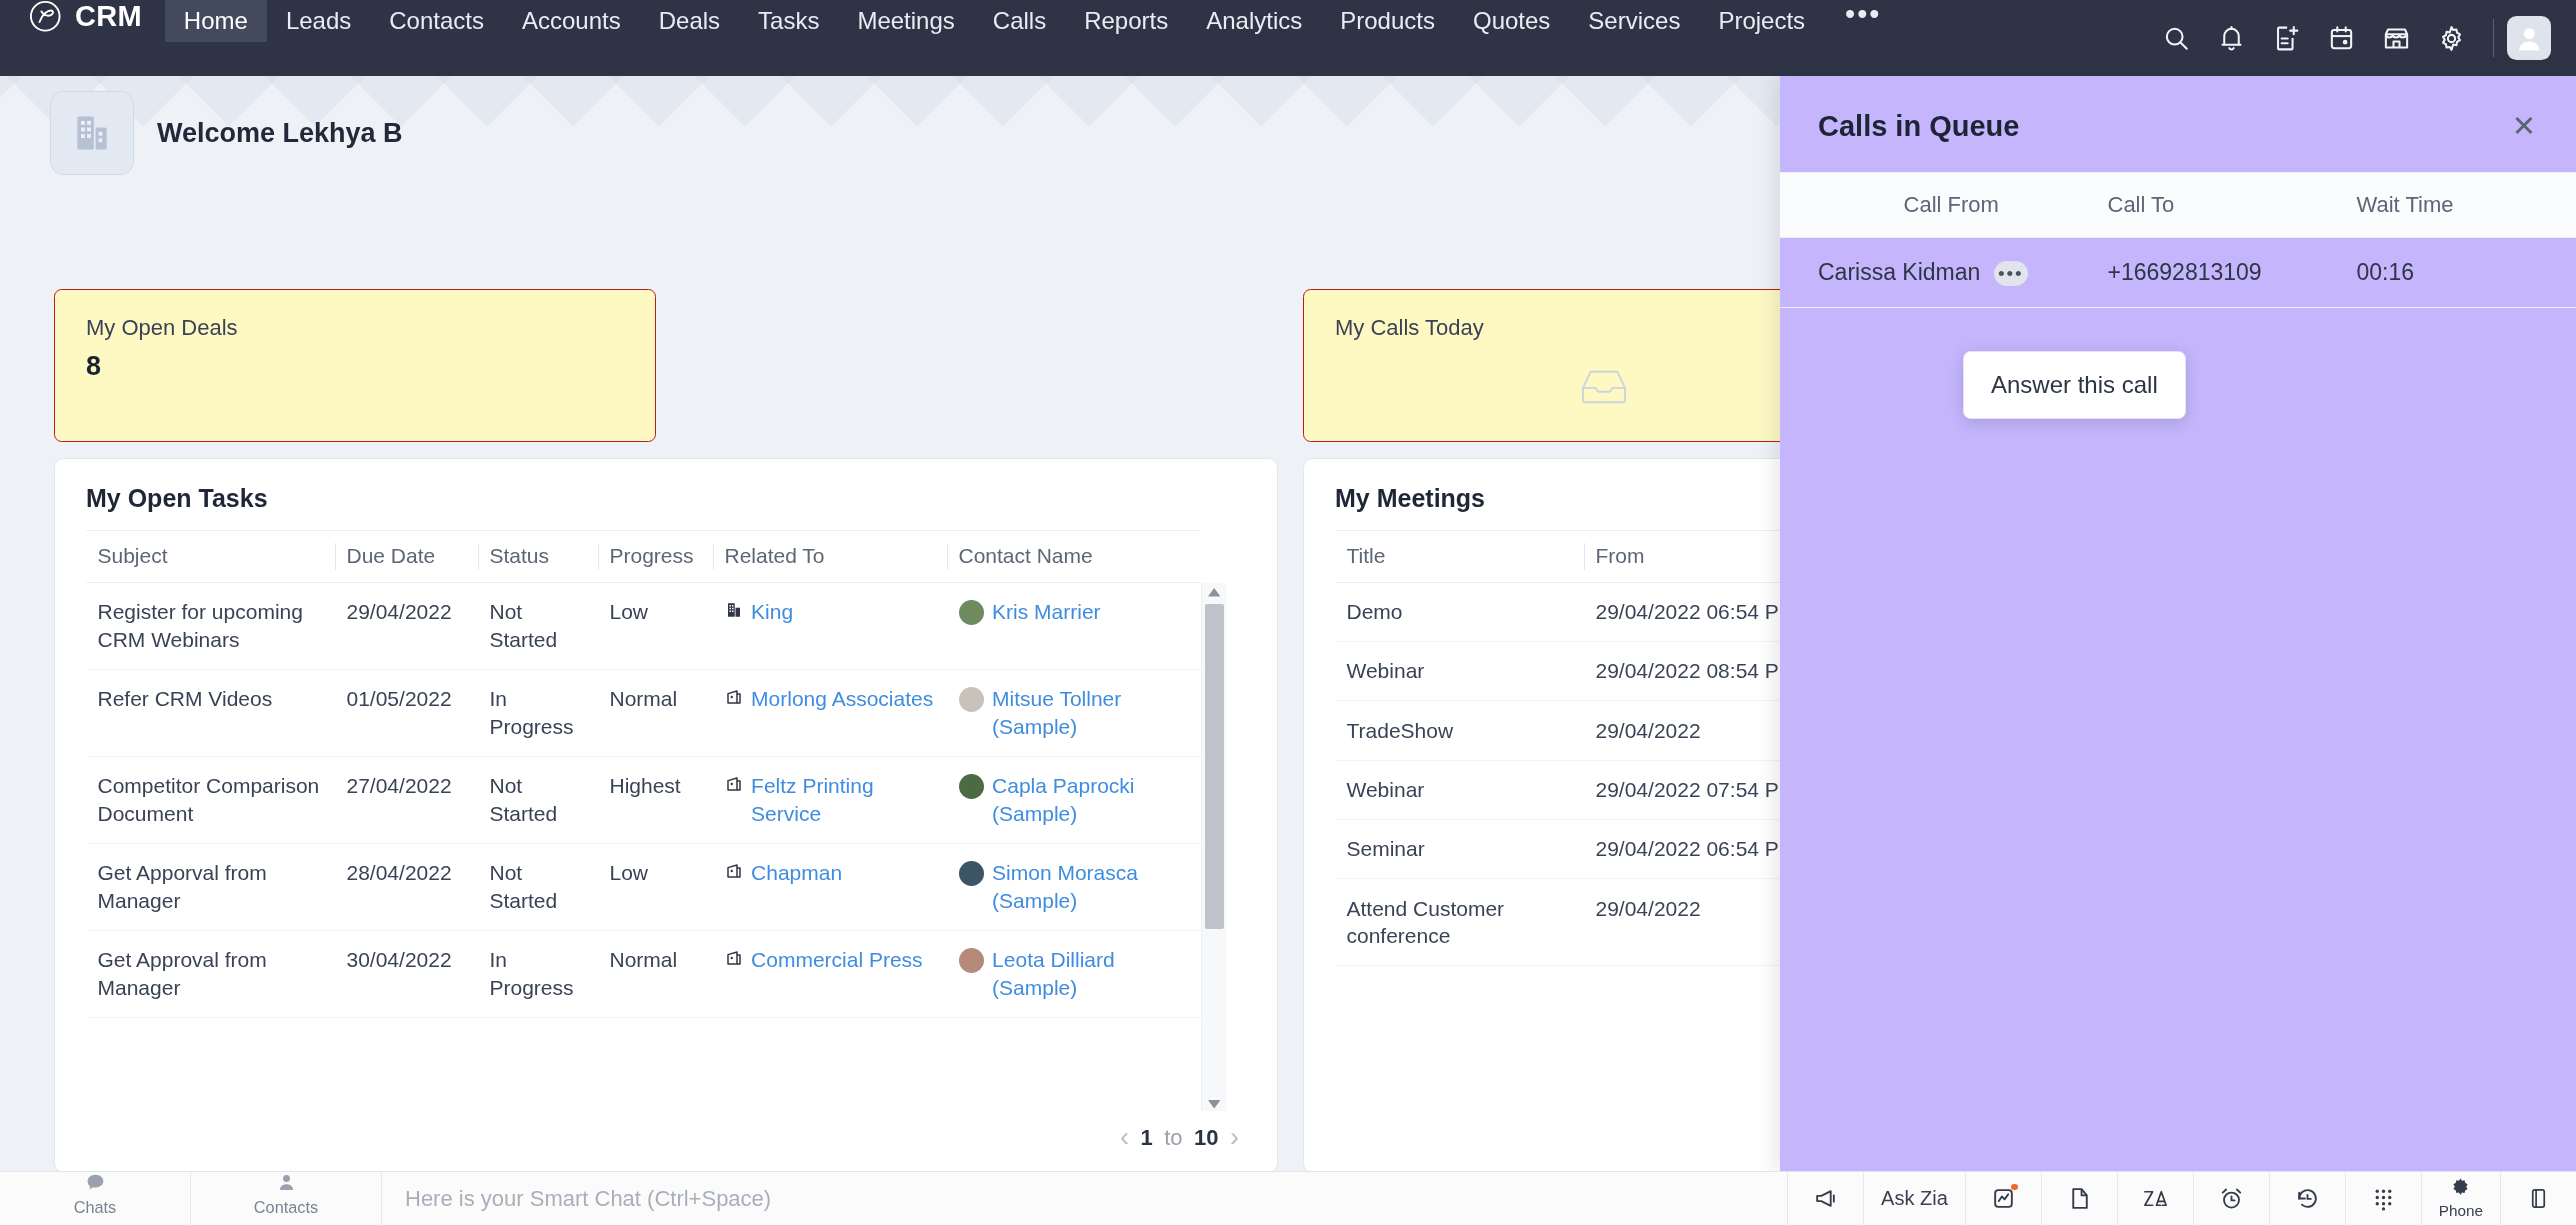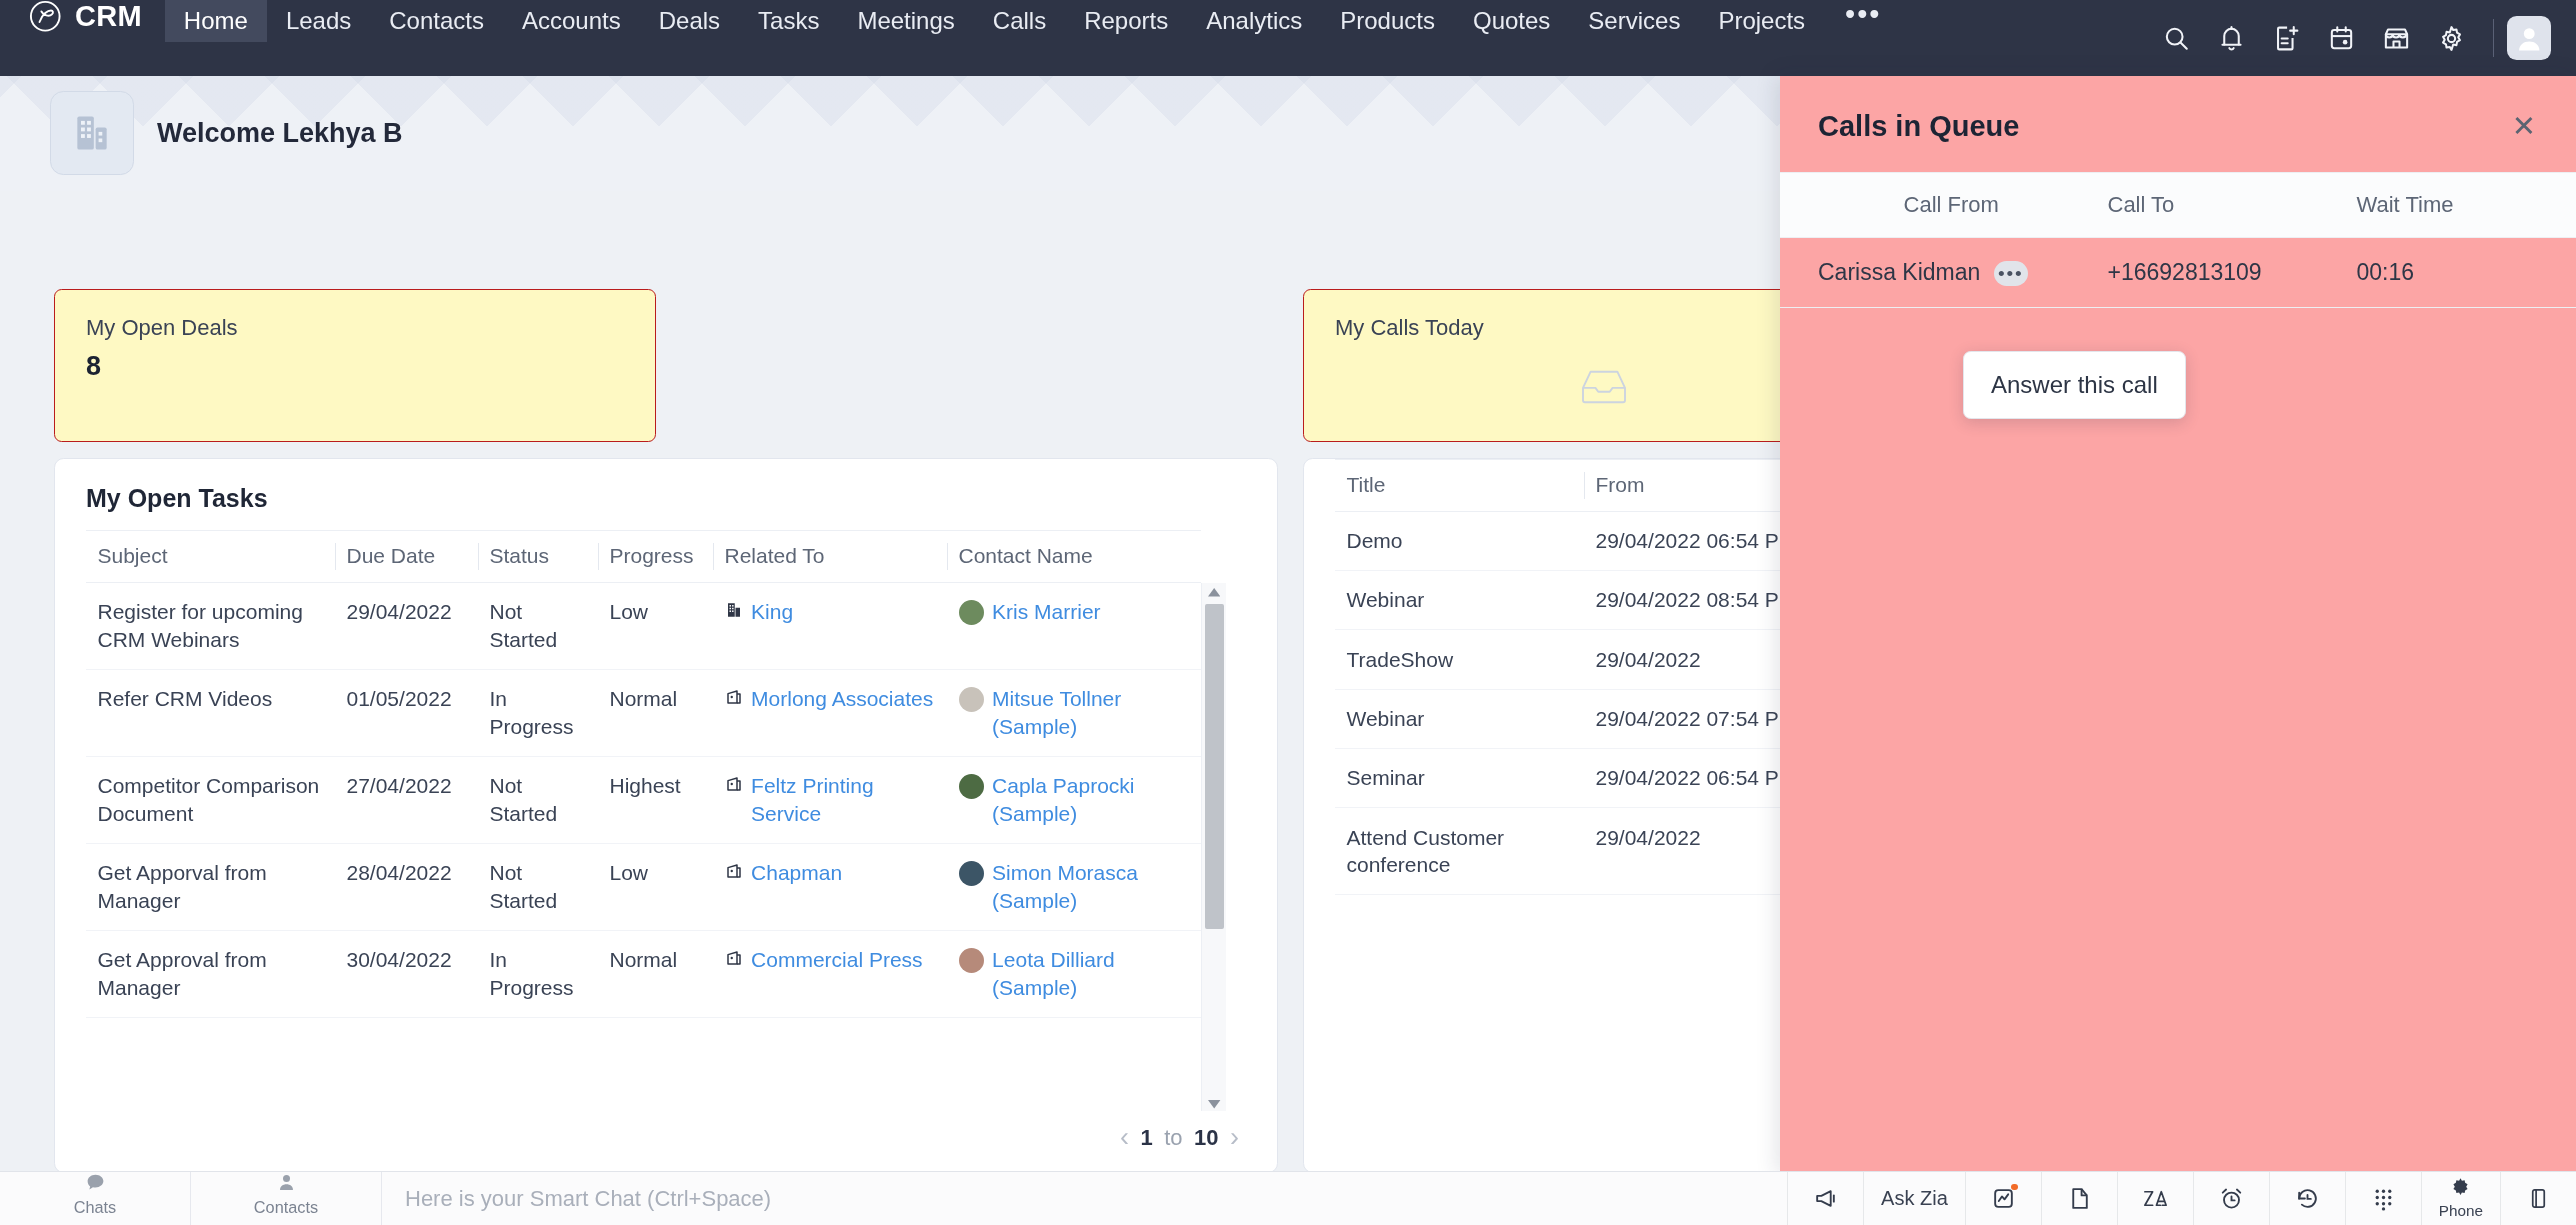--- a/index.html
+++ b/index.html
@@ -137,21 +137,21 @@
     display:flex; align-items:center; gap:11.5px; font-size:22px; color:#9aa2af;
   }
   #pager b{ color:#2b3347; font-weight:700; }
   .chev{ cursor:pointer; color:#b7bdc8; font-size:27px; line-height:1; }
 
   #meetings-scroll{ margin:0 31px; overflow:hidden; height:574px; }
 
   
   #calls{
     position:absolute; right:0; top:76px; width:796px; height:1098px;
-    background:#fca5a5; box-shadow:-3.8px 0 21px rgba(30,40,60,.13); z-index:60;
+    background:#c4b5fd; box-shadow:-3.8px 0 21px rgba(30,40,60,.13); z-index:60;
   }
   #calls-head{
     display:flex; align-items:center; justify-content:space-between;
     padding:34px 40px 29px 38px;
   }
   #calls-title{ font-size:29px; font-weight:700; color:#1d2434; }
   #calls-close{ font-size:29px; color:#5b6472; cursor:pointer; line-height:1; }
   #calls-table{ width:100%; border-collapse:collapse; table-layout:fixed; }
   #calls-table th{
     text-align:left; font-weight:400; font-size:22px; color:#5d6676;
@@ -503,20 +503,21 @@
     <div id="pager">
       <span class="chev">‹</span>
       <b>1</b>
       <span>to</span>
       <b>10</b>
       <span class="chev">›</span>
     </div>
   </div>
 
   <div class="panel" id="meetings-panel">
+    <div class="panel-title">My Meetings</div>
     <div id="meetings-scroll">
       <table class="tbl">
         <colgroup>
             <col style="width:249px">
             <col style="width:293px">
           </colgroup>
         <thead>
             <tr>
           <th>Title</th>
           <th>From</th>

